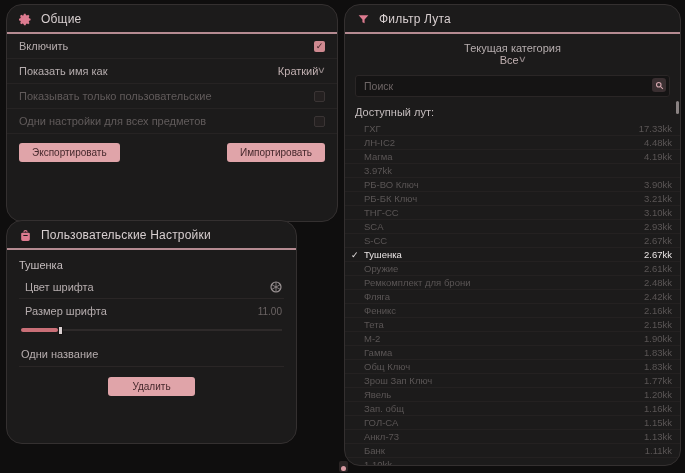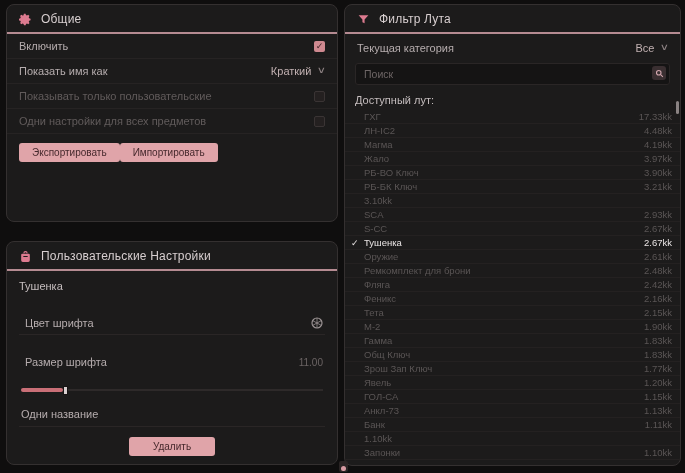--- a/index.html
+++ b/index.html
@@ -4,56 +4,56 @@
 <style>
   html,body{margin:0;padding:0;}
   body{
     width:685px;height:473px;position:relative;overflow:hidden;
     background:#0f0e0e;
     font-family:"Liberation Sans", sans-serif;
     -webkit-font-smoothing:antialiased;
   }
   .panel{
     position:absolute;background:#1c1b1b;border:1px solid #343030;
-    border-radius:8px;box-sizing:border-box;overflow:hidden;
+    border-radius:16px;box-sizing:border-box;overflow:hidden;
   }
   #panel-general{left:6px;top:4px;width:332px;height:218px;}
-  #panel-custom{left:6px;top:241px;width:332px;height:224px;}
+  #panel-custom{left:6px;top:220px;width:291px;height:224px;}
   #panel-filter{left:344px;top:4px;width:337px;height:462px;}
 
   .panel-header{display:flex;align-items:center;gap:9px;padding:7px 12px 6px 12px;}
   .panel-title{font-size:12px;color:#d8cfd0;letter-spacing:.2px;}
   .panel-underline{height:2px;background:#b58b92;}
 
   .row{
     display:flex;align-items:center;justify-content:space-between;
     padding:6px 12px;border-bottom:1px solid #262323;
     font-size:11px;color:#b6adae;
   }
   .row.dim{color:#615b5b;}
   .checkbox{
     width:11px;height:11px;border-radius:2px;display:flex;align-items:center;justify-content:center;
     font-size:9px;line-height:1;box-sizing:border-box;
   }
   .checkbox.checked{background:#cf8990;color:#3d2125;}
   .checkbox.empty{background:#242020;border:1px solid #3a3434;}
-  .dropdown{display:flex;gap:7px;font-size:11px;color:#c2b1b2;cursor:default;}
+  .dropdown{display:flex;font-size:11px;color:#c2b1b2;cursor:default;}
   .chevron{color:#8d8283;font-size:9px;transform:scaleX(1.4);}
 
-  .btn-row{display:flex;justify-content:flex-start;gap:0;padding:9px 12px;}
+  .btn-row{display:flex;justify-content:space-between;gap:0;padding:9px 12px;}
   .btn{
     background:#e0a4a9;color:#45282c;border:none;border-radius:3px;
     font-size:10px;padding:4px 13px;font-family:"Liberation Sans",sans-serif;
   }
   .btn.wide{padding:4px 24px;}
 
   .group-label{font-size:11px;color:#c6bebf;padding:9px 12px 4px 12px;}
   .sub-row{
     display:flex;align-items:center;justify-content:space-between;
-    margin:15px 12px;padding:6px 2px 5px 6px;border-bottom:1px solid #2a2626;
+    margin:0 12px;padding:6px 2px 5px 6px;border-bottom:1px solid #2a2626;
     font-size:11px;color:#b6adae;
   }
   .value-dim{font-size:10px;color:#6b6464;}
   .slider{position:relative;margin:6px 14px 2px 14px;height:9px;}
   .slider .track{position:absolute;left:0;right:0;top:4px;height:2px;background:#2e2a2a;}
   .slider .fill{position:absolute;left:0;top:3px;height:4px;width:14%;background:#c96f77;border-radius:2px;}
   .slider .thumb{position:absolute;left:14%;top:1px;width:5px;height:9px;background:#d9d0d1;border:1px solid #171414;box-sizing:border-box;}
 
   .field-row{
     margin:8px 12px 0 12px;padding:6px 2px;border-bottom:1px solid #2a2626;
@@ -181,21 +181,21 @@
   <div class="panel-header">
     <span>
       <svg width="13" height="13" viewBox="0 0 24 24">
         <path fill="#dd7b90" d="M3 4h18l-7 8v7l-4-2v-5L3 4z"></path>
       </svg>
     </span>
     <span class="panel-title">Фильтр Лута</span>
   </div>
   <div class="panel-underline"></div>
 
-  <div class="row" style="border-bottom:none;padding:8px 12px 4px 12px;">
+  <div class="row" style="border-bottom:none;padding:8px 12px 4px 12px;flex-direction:column;">
     <span>Текущая категория</span>
     <span class="dropdown">
       <span>Все</span>
       <span class="chevron">∨</span>
     </span>
   </div>
 
   <div class="search-wrap">
     <input class="search-input" type="text" placeholder="Поиск" style="">
     <span class="search-icon-box">
@@ -219,35 +219,35 @@
     <span class="name">ЛН-IC2</span>
     <span class="val">4.48kk</span>
   </div>
       <div class="loot-row">
     <span class="check"></span>
     <span class="name">Магма</span>
     <span class="val">4.19kk</span>
   </div>
       <div class="loot-row">
     <span class="check"></span>
-    <span class="name">Жало</span>
     <span class="val">3.97kk</span>
   </div>
       <div class="loot-row">
     <span class="check"></span>
     <span class="name">РБ-ВО Ключ</span>
     <span class="val">3.90kk</span>
   </div>
       <div class="loot-row">
     <span class="check"></span>
     <span class="name">РБ-БК Ключ</span>
     <span class="val">3.21kk</span>
   </div>
       <div class="loot-row">
     <span class="check"></span>
+    <span class="name">ТНГ-СС</span>
     <span class="val">3.10kk</span>
   </div>
       <div class="loot-row">
     <span class="check"></span>
     <span class="name">SCA</span>
     <span class="val">2.93kk</span>
   </div>
       <div class="loot-row">
     <span class="check"></span>
     <span class="name">S-CC</span>
@@ -303,20 +303,25 @@
     <span class="name">Зрош Зап Ключ</span>
     <span class="val">1.77kk</span>
   </div>
       <div class="loot-row">
     <span class="check"></span>
     <span class="name">Явель</span>
     <span class="val">1.20kk</span>
   </div>
       <div class="loot-row">
     <span class="check"></span>
+    <span class="name">Зап. общ</span>
+    <span class="val">1.16kk</span>
+  </div>
+      <div class="loot-row">
+    <span class="check"></span>
     <span class="name">ГОЛ-СА</span>
     <span class="val">1.15kk</span>
   </div>
       <div class="loot-row">
     <span class="check"></span>
     <span class="name">Анкл-73</span>
     <span class="val">1.13kk</span>
   </div>
       <div class="loot-row">
     <span class="check"></span>

